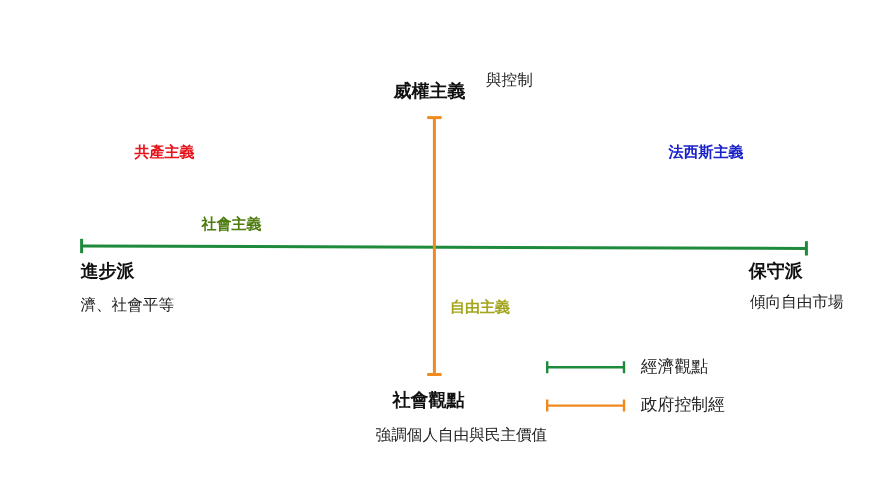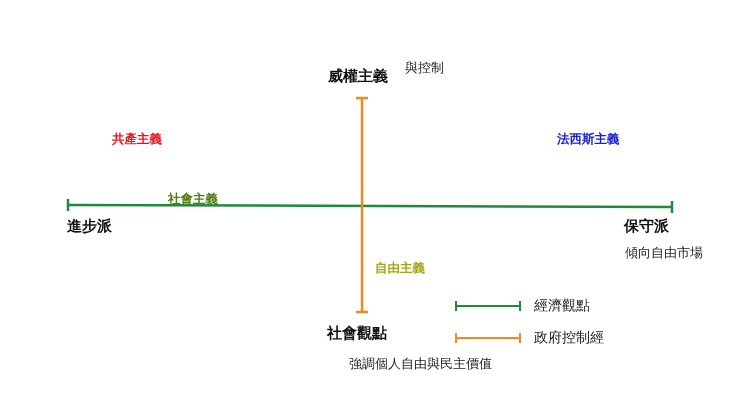--- a/index.html
+++ b/index.html
@@ -2,21 +2,21 @@
 <html><head>
 <meta charset="utf-8">
 <style>
   html, body { margin: 0; padding: 0; background: #ffffff; }
   body { width: 740px; height: 416px; position: relative; overflow: hidden;
          font-family: "DejaVu Sans", "Liberation Sans", sans-serif; }
   .abs { position: absolute; white-space: nowrap; }
   svg.lines { position: absolute; left: 0; top: 0; }
   .pole { font-size: 15px; color: #111; font-weight: bold; }
   .desc { font-size: 13px; color: #222; line-height: 20px; }
-  .ideology { font-size: 12.5px; font-weight: bold; margin-top: 12px; }
+  .ideology { font-size: 12.5px; font-weight: bold; }
   .legend-label { font-size: 14px; color: #222; }
 </style>
 </head>
 <body>
 
 <svg class="lines" width="740" height="416">
 
   <line x1="68" y1="205" x2="672" y2="207" stroke="#1e8a3c" stroke-width="2.5"></line>
   <line x1="68" y1="199" x2="68" y2="211" stroke="#1e8a3c" stroke-width="2.5"></line>
   <line x1="672" y1="201" x2="672" y2="213" stroke="#1e8a3c" stroke-width="2.5"></line>
@@ -38,24 +38,25 @@
   <div>與控制</div>
 </div>
 
 <div class="abs ideology" style="left:112px; top:119px; color:#e8141c;">共產主義</div>
 <div class="abs ideology" style="left:168px; top:179px; color:#4d7c0f;">社會主義</div>
 <div class="abs ideology" style="left:557px; top:119px; color:#1a22c8;">法西斯主義</div>
 <div class="abs ideology" style="left:375px; top:248px; color:#a3a61c;">自由主義</div>
 
 <div class="abs pole" style="left:67px; top:217px;">進步派</div>
 <div class="abs desc" style="left:67px; top:245px;">
+  <div>濟、社會平等</div>
 </div>
 
 <div class="abs pole" style="left:624px; top:217px;">保守派</div>
 <div class="abs desc" style="left:625px; top:243px;">
   <div>傾向自由市場</div>
 </div>
 
 <div class="abs pole" style="left:327px; top:324px;">社會觀點</div>
-<div class="abs desc" style="left:313px; top:354px;margin-left:36px;">強調個人自由與民主價值</div>
+<div class="abs desc" style="left:313px; top:354px;">強調個人自由與民主價值</div>
 
 <div class="abs legend-label" style="left:534px; top:297px;">經濟觀點</div>
 <div class="abs legend-label" style="left:534px; top:329px;">政府控制經</div>
 
 </body></html>

